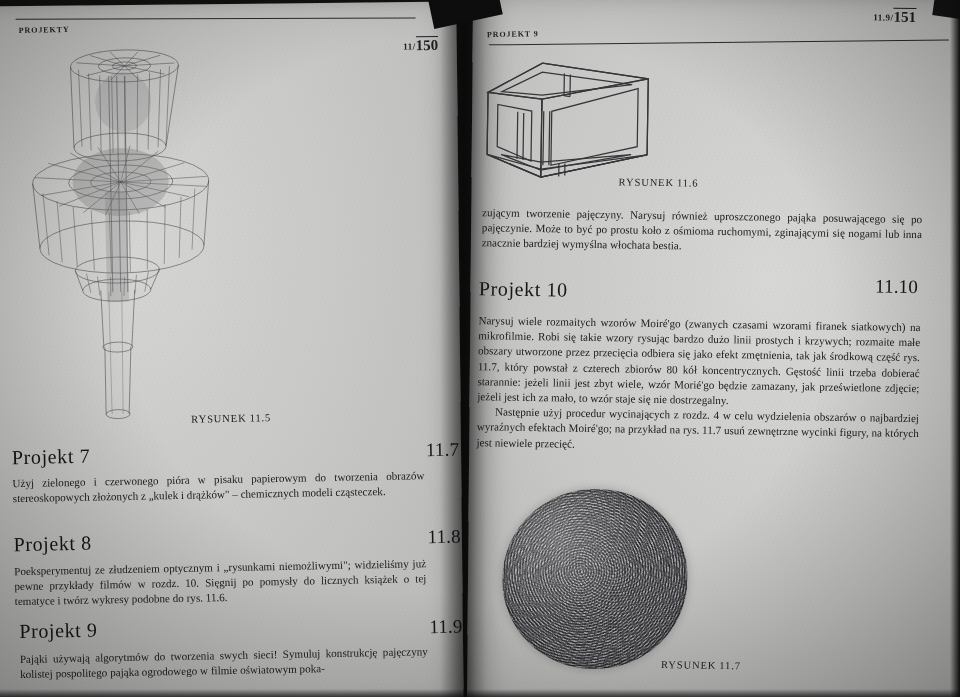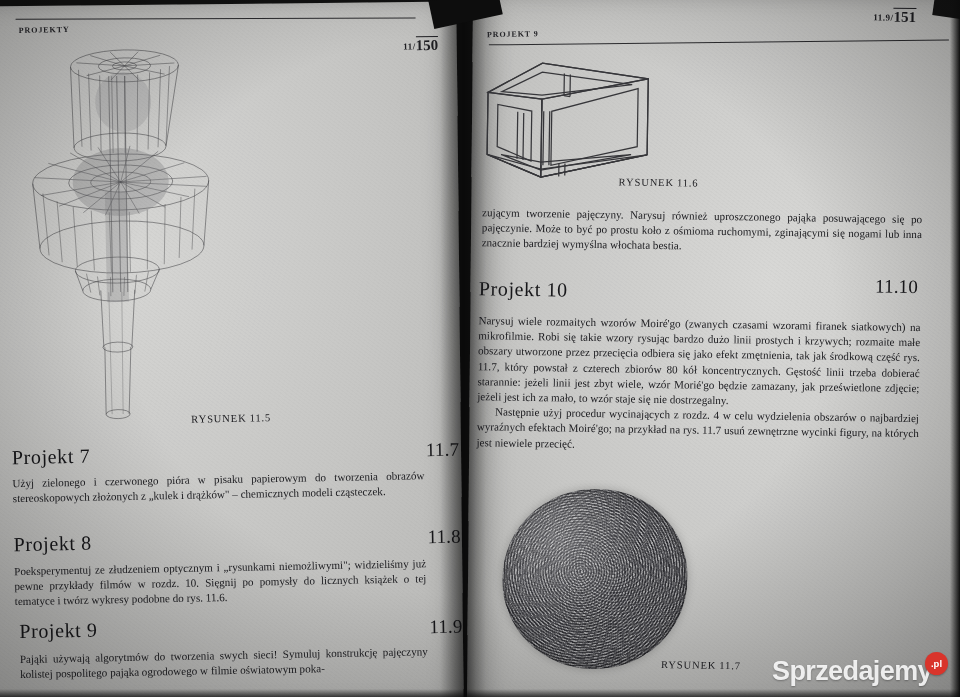--- a/index.html
+++ b/index.html
@@ -259,20 +259,14 @@
   </div>
 
   <div id="gutter"></div>
   <div id="corner-tl"></div>
   <div id="corner-tr"></div>
   <div id="edge-right"></div>
   <div id="edge-bottom"></div>
   <div id="grain"></div>
   <div id="vignette"></div>
 
-  <div id="watermark">
-    <span id="wm-text">Sprzedajemy</span>
-    <span id="wm-badge">
-      <span>.pl</span>
-    </span>
-  </div>
 
 </div>
 
 </body></html>

